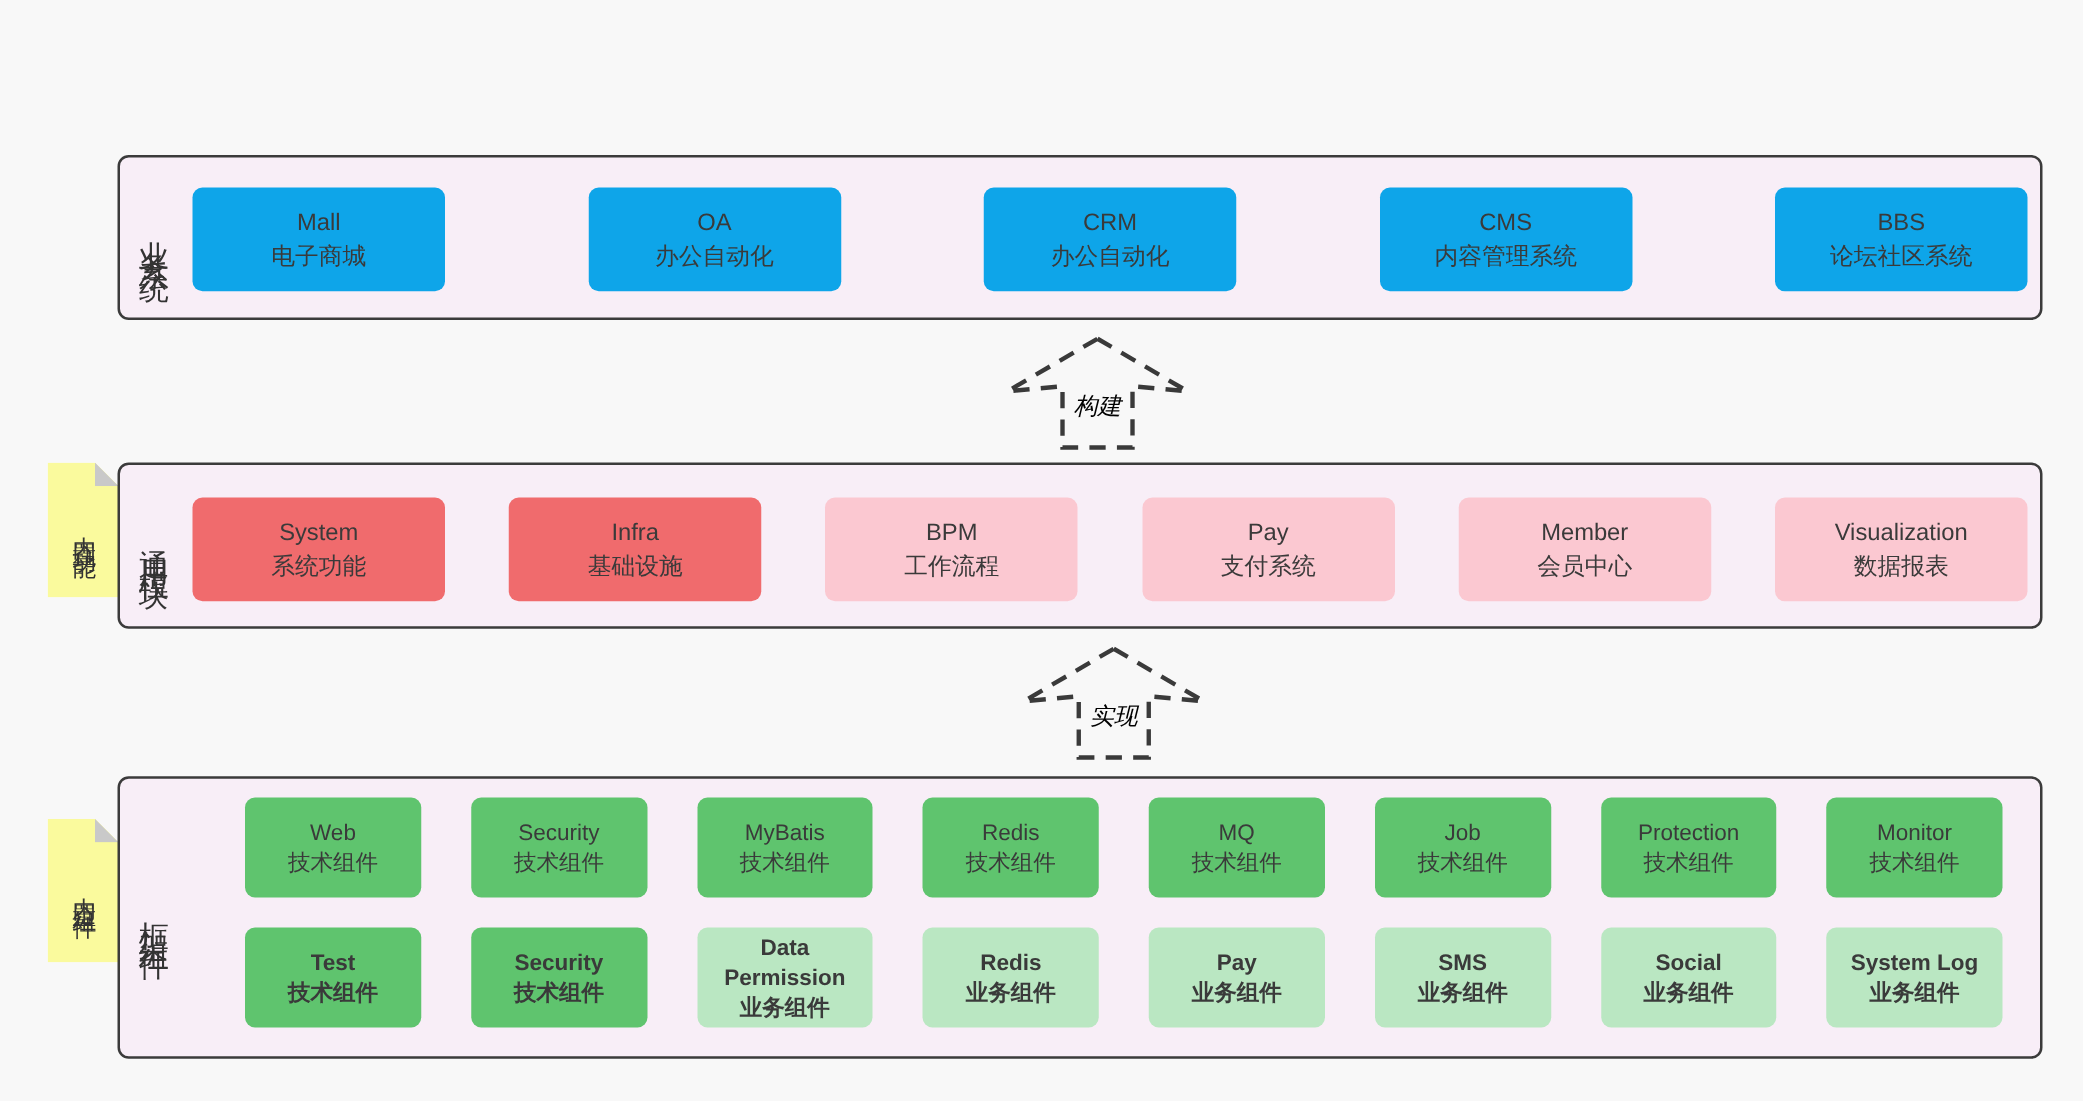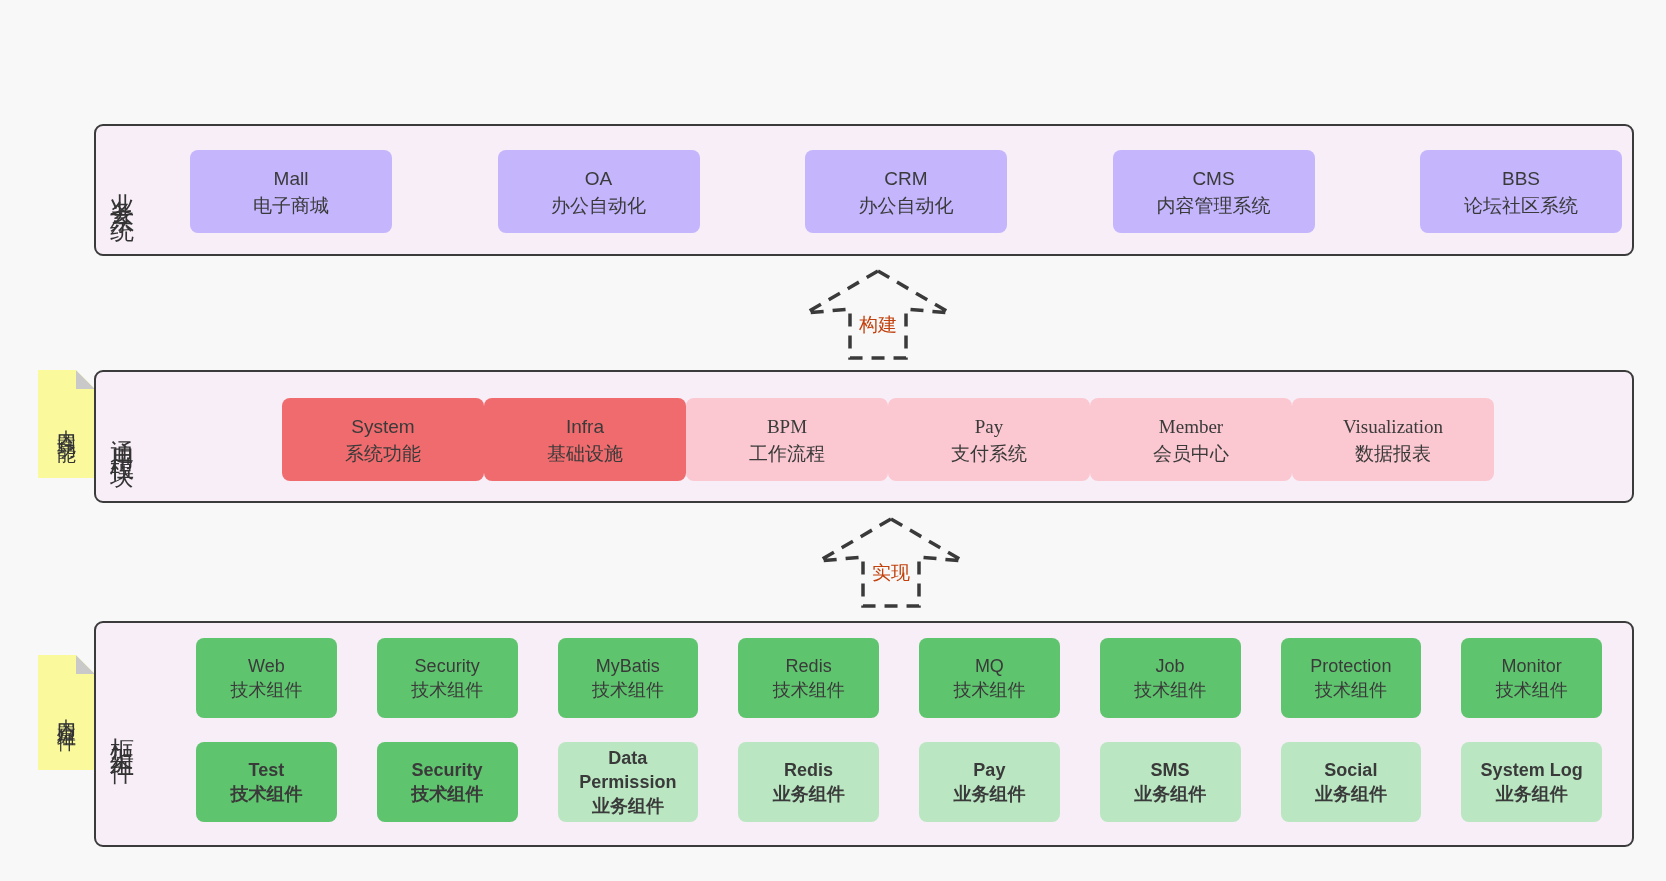--- a/index.html
+++ b/index.html
@@ -28,44 +28,44 @@
     writing-mode:vertical-rl; text-orientation:upright;
     font-size:24px; letter-spacing:8px; color:#333;
     white-space:nowrap;
   }
 
   .row6 {
     position:absolute; left:58px; width:1468px;
     display:flex; justify-content:space-between;
   }
   #panel-business .row6 { top:24px; }
-  #panel-modules  .row6 { top:26px;justify-content:center; }
+  #panel-modules  .row6 { top:26px; }
 
   .row8 {
     position:absolute; left:60px; width:1446px;
     display:flex; justify-content:space-between;
   }
   #fw-row1 { top:15px; }
   #fw-row2 { top:119px;font-weight:bold; }
 
   .box {
     border-radius:8px;
     display:flex; flex-direction:column;
     align-items:center; justify-content:center;
     text-align:center;
     font-size:19px; line-height:27px; color:#3a3a3a;
     padding:0 4px;
   }
   .row6 .box { width:202px; height:83px; }
   .row8 .box { width:150px; height:80px; font-size:18px; line-height:24px;margin-left:40px; }
   .row8 .box .en { max-width:126px; }
 
-  .blue       { background:#c4b5fd;margin-left:36px; }
+  .blue       { background:#0ea5e9; }
   .red        { background:#f06b6d; }
-  .pink       { background:#fbc8d1;font-family:Liberation Serif, serif; }
+  .pink       { background:#fbc8d1; }
   .green      { background:#5fc46e; }
   .lightgreen { background:#bae7c2; }
 
   .note {
     position:absolute; left:38px; width:57px;
     background:#fafa9d;
     display:flex; align-items:center; justify-content:center;
     clip-path:polygon(0 0, calc(100% - 19px) 0, 100% 19px, 100% 100%, 0 100%);
   }
   #note-modules   { top:370px; height:108px; }
@@ -81,21 +81,21 @@
   }
 
   .arrow { position:absolute; width:150px; height:94px; }
   #arrow-build     { left:803px; top:268px; }
   #arrow-implement { left:816px; top:516px; }
   .arrow svg { display:block; width:100%; height:100%; }
   .arrow-label {
     position:absolute; left:50%; top:44px;
     transform:translateX(-50%);
     background:#f8f8f8; padding:0 3px;
-    font-size:19px; color:#c2410c; white-space:nowrap;
+    font-size:19px; color:#000000; white-space:nowrap;font-style:italic;
   }
 </style>
 </head>
 <body>
 
 <div class="note" id="note-modules">
   <span class="note-text">内置功能</span>
   <span class="fold"></span>
 </div>
 <div class="note" id="note-framework">

